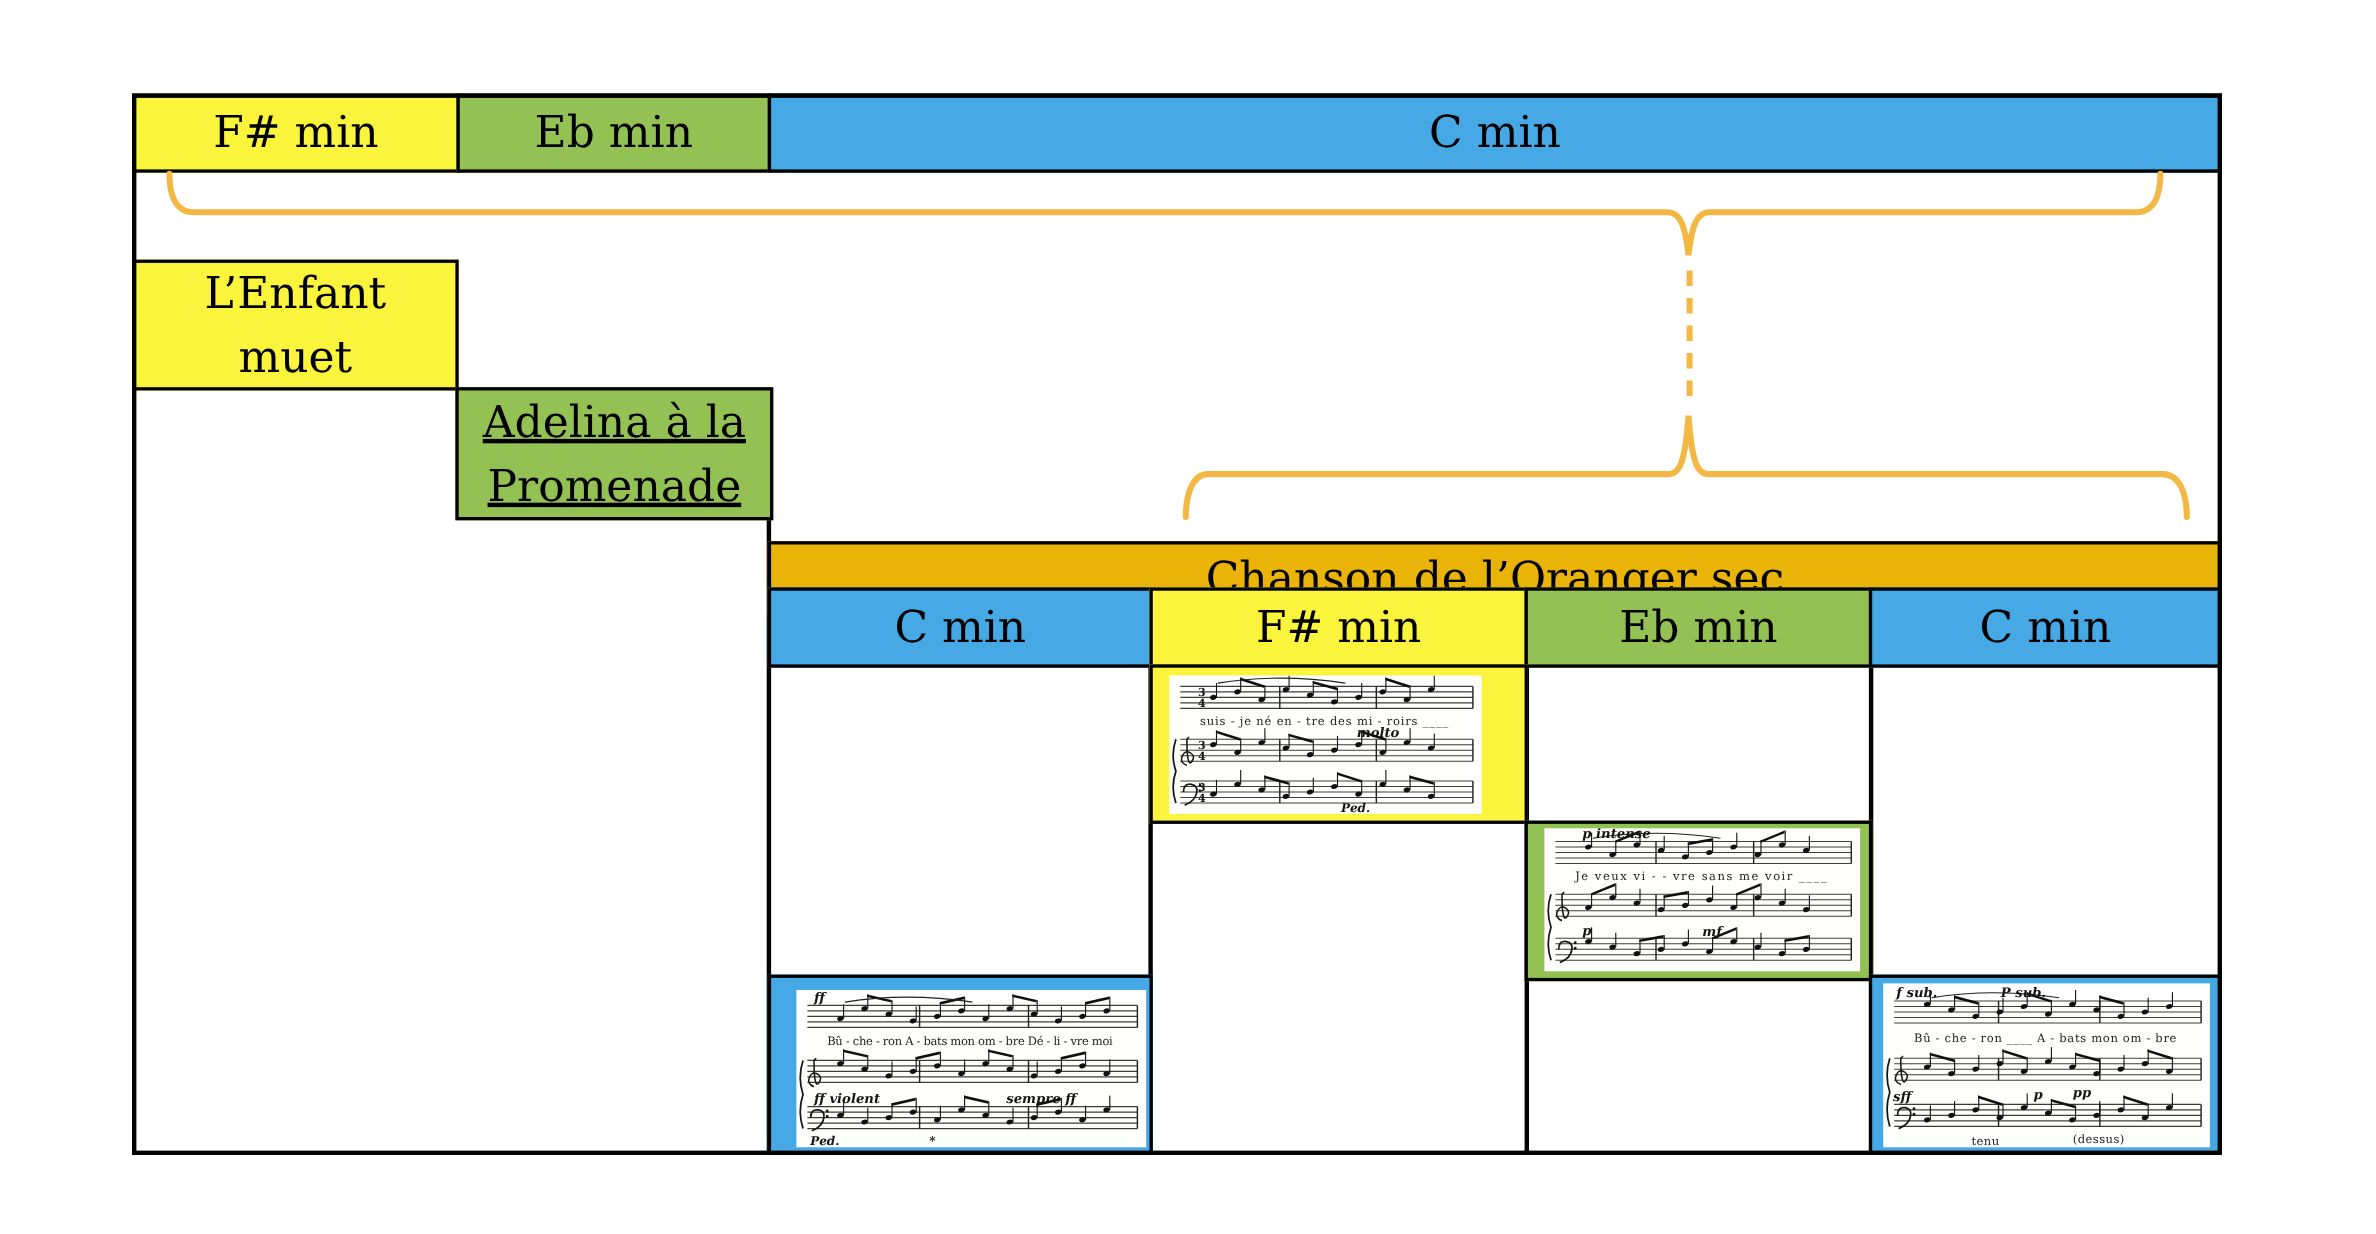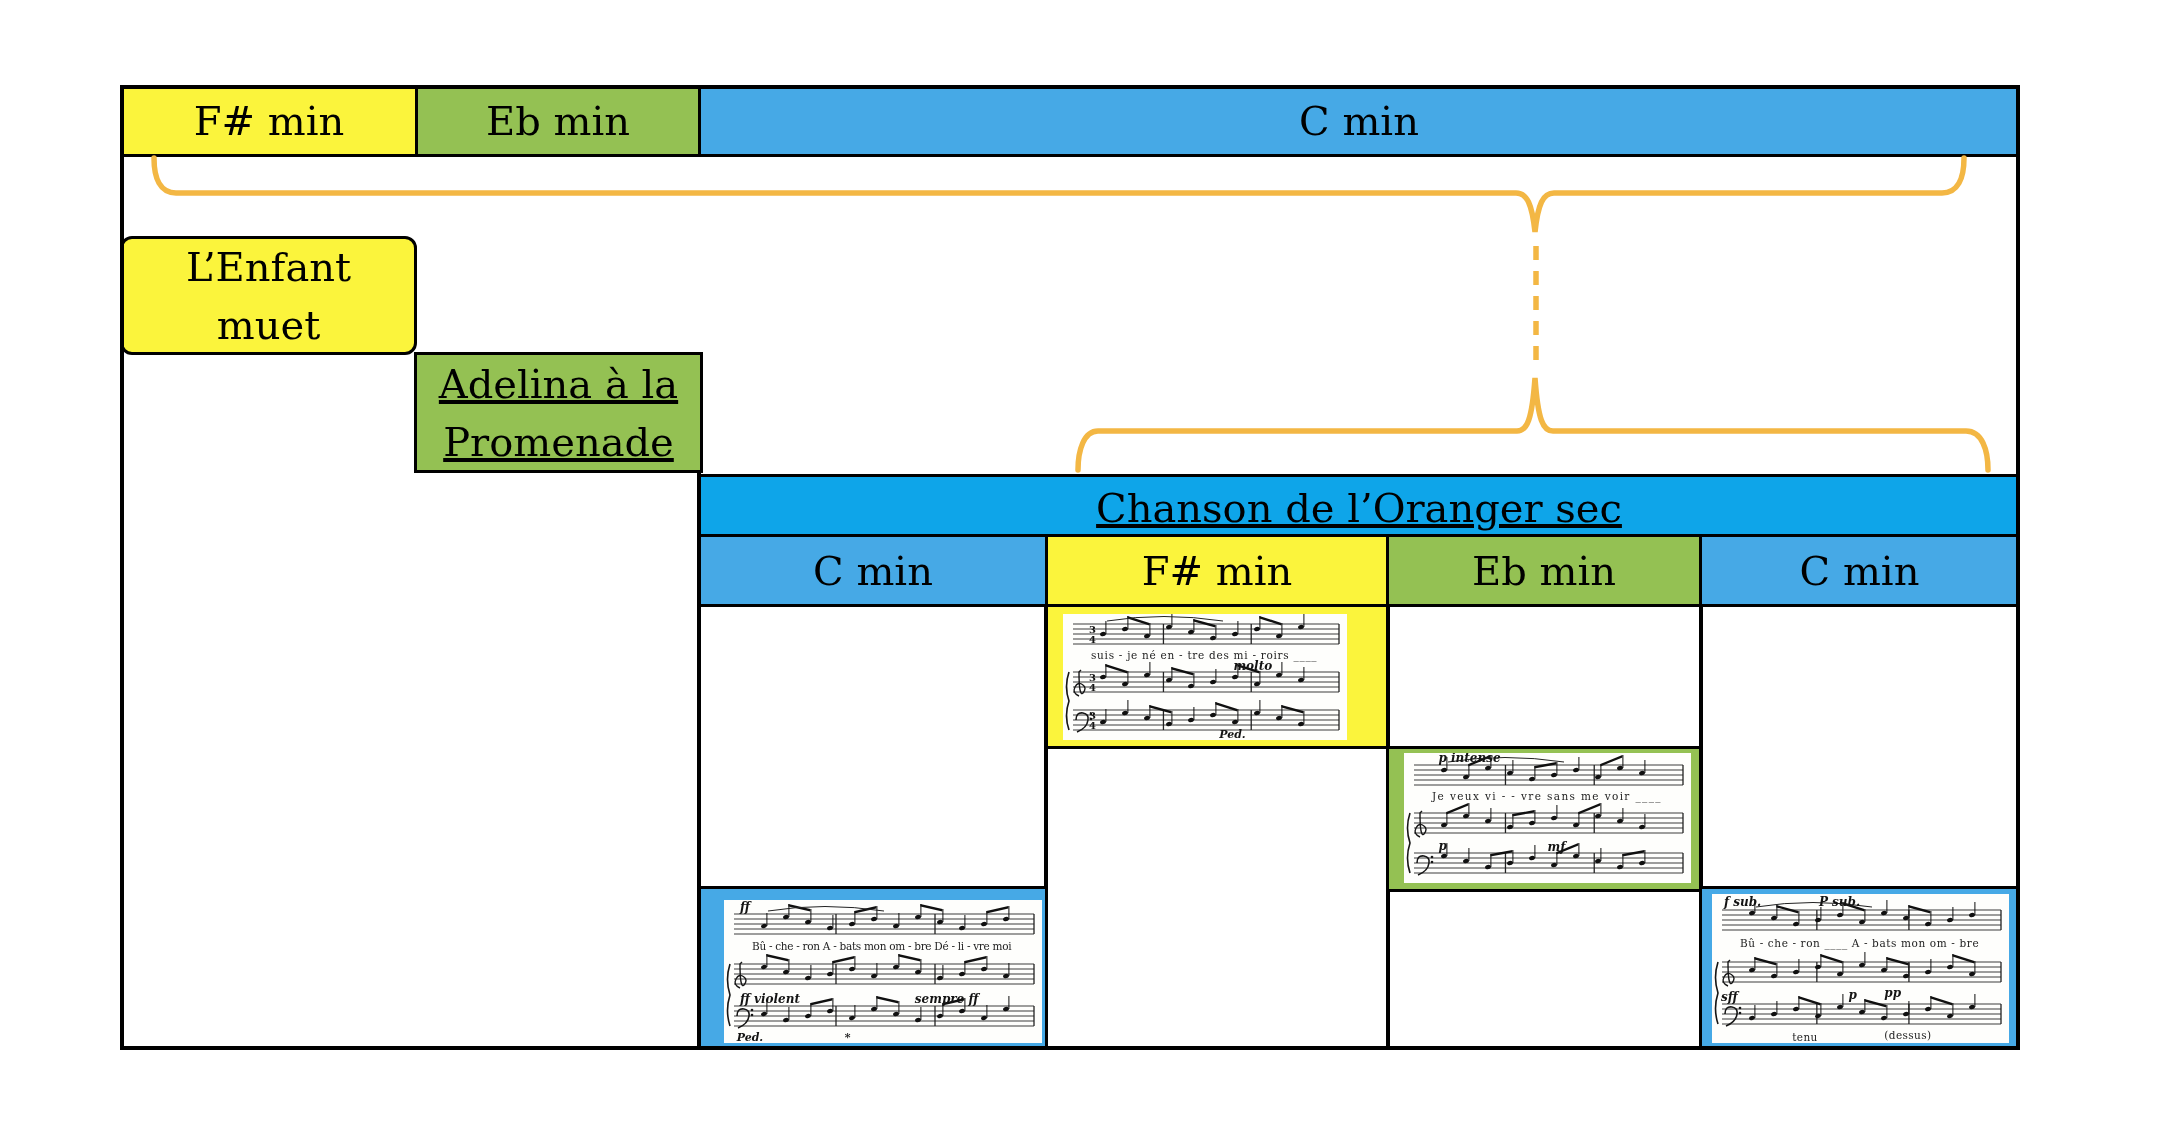--- a/index.html
+++ b/index.html
@@ -34,29 +34,29 @@
   <div class="cell" style="left: 120px; top: 85px; width: 298px; height: 72px; background: rgb(251, 244, 60);">
     <span>F# min</span>
   </div>
   <div class="cell" style="left: 415px; top: 85px; width: 286px; height: 72px; background: rgb(148, 193, 83);">
     <span>Eb min</span>
   </div>
   <div class="cell" style="left: 698px; top: 85px; width: 1322px; height: 72px; background: rgb(70, 169, 230);">
     <span>C min</span>
   </div>
 
-  <div class="cell" style="left: 120px; top: 236px; width: 297px; height: 119px; background: rgb(251, 244, 60); border-radius: 12px;">
+  <div class="cell" style="left: 120px; top: 236px; width: 297px; height: 119px; background: rgb(251, 244, 60);">
     <span>L’Enfant
 muet</span>
   </div>
   <div class="cell" style="left: 414px; top: 352px; width: 289px; height: 121px; background: rgb(148, 193, 83); text-decoration: underline;">
     <span>Adelina à la
 Promenade</span>
   </div>
-  <div class="cell" style="left: 698px; top: 474px; width: 1322px; height: 67px; background: #0ea5e9; text-decoration: underline;">
+  <div class="cell" style="left: 698px; top: 492px; width: 1322px; height: 67px; background: #eab308; text-decoration: underline;">
     <span>Chanson de l’Oranger sec</span>
   </div>
 
   <div class="cell" style="left: 698px; top: 534px; width: 350px; height: 73px; background: rgb(70, 169, 230);">
     <span>C min</span>
   </div>
   <div class="cell" style="left: 1045px; top: 534px; width: 344px; height: 73px; background: rgb(251, 244, 60);">
     <span>F# min</span>
   </div>
   <div class="cell" style="left: 1386px; top: 534px; width: 316px; height: 73px; background: rgb(148, 193, 83);">

